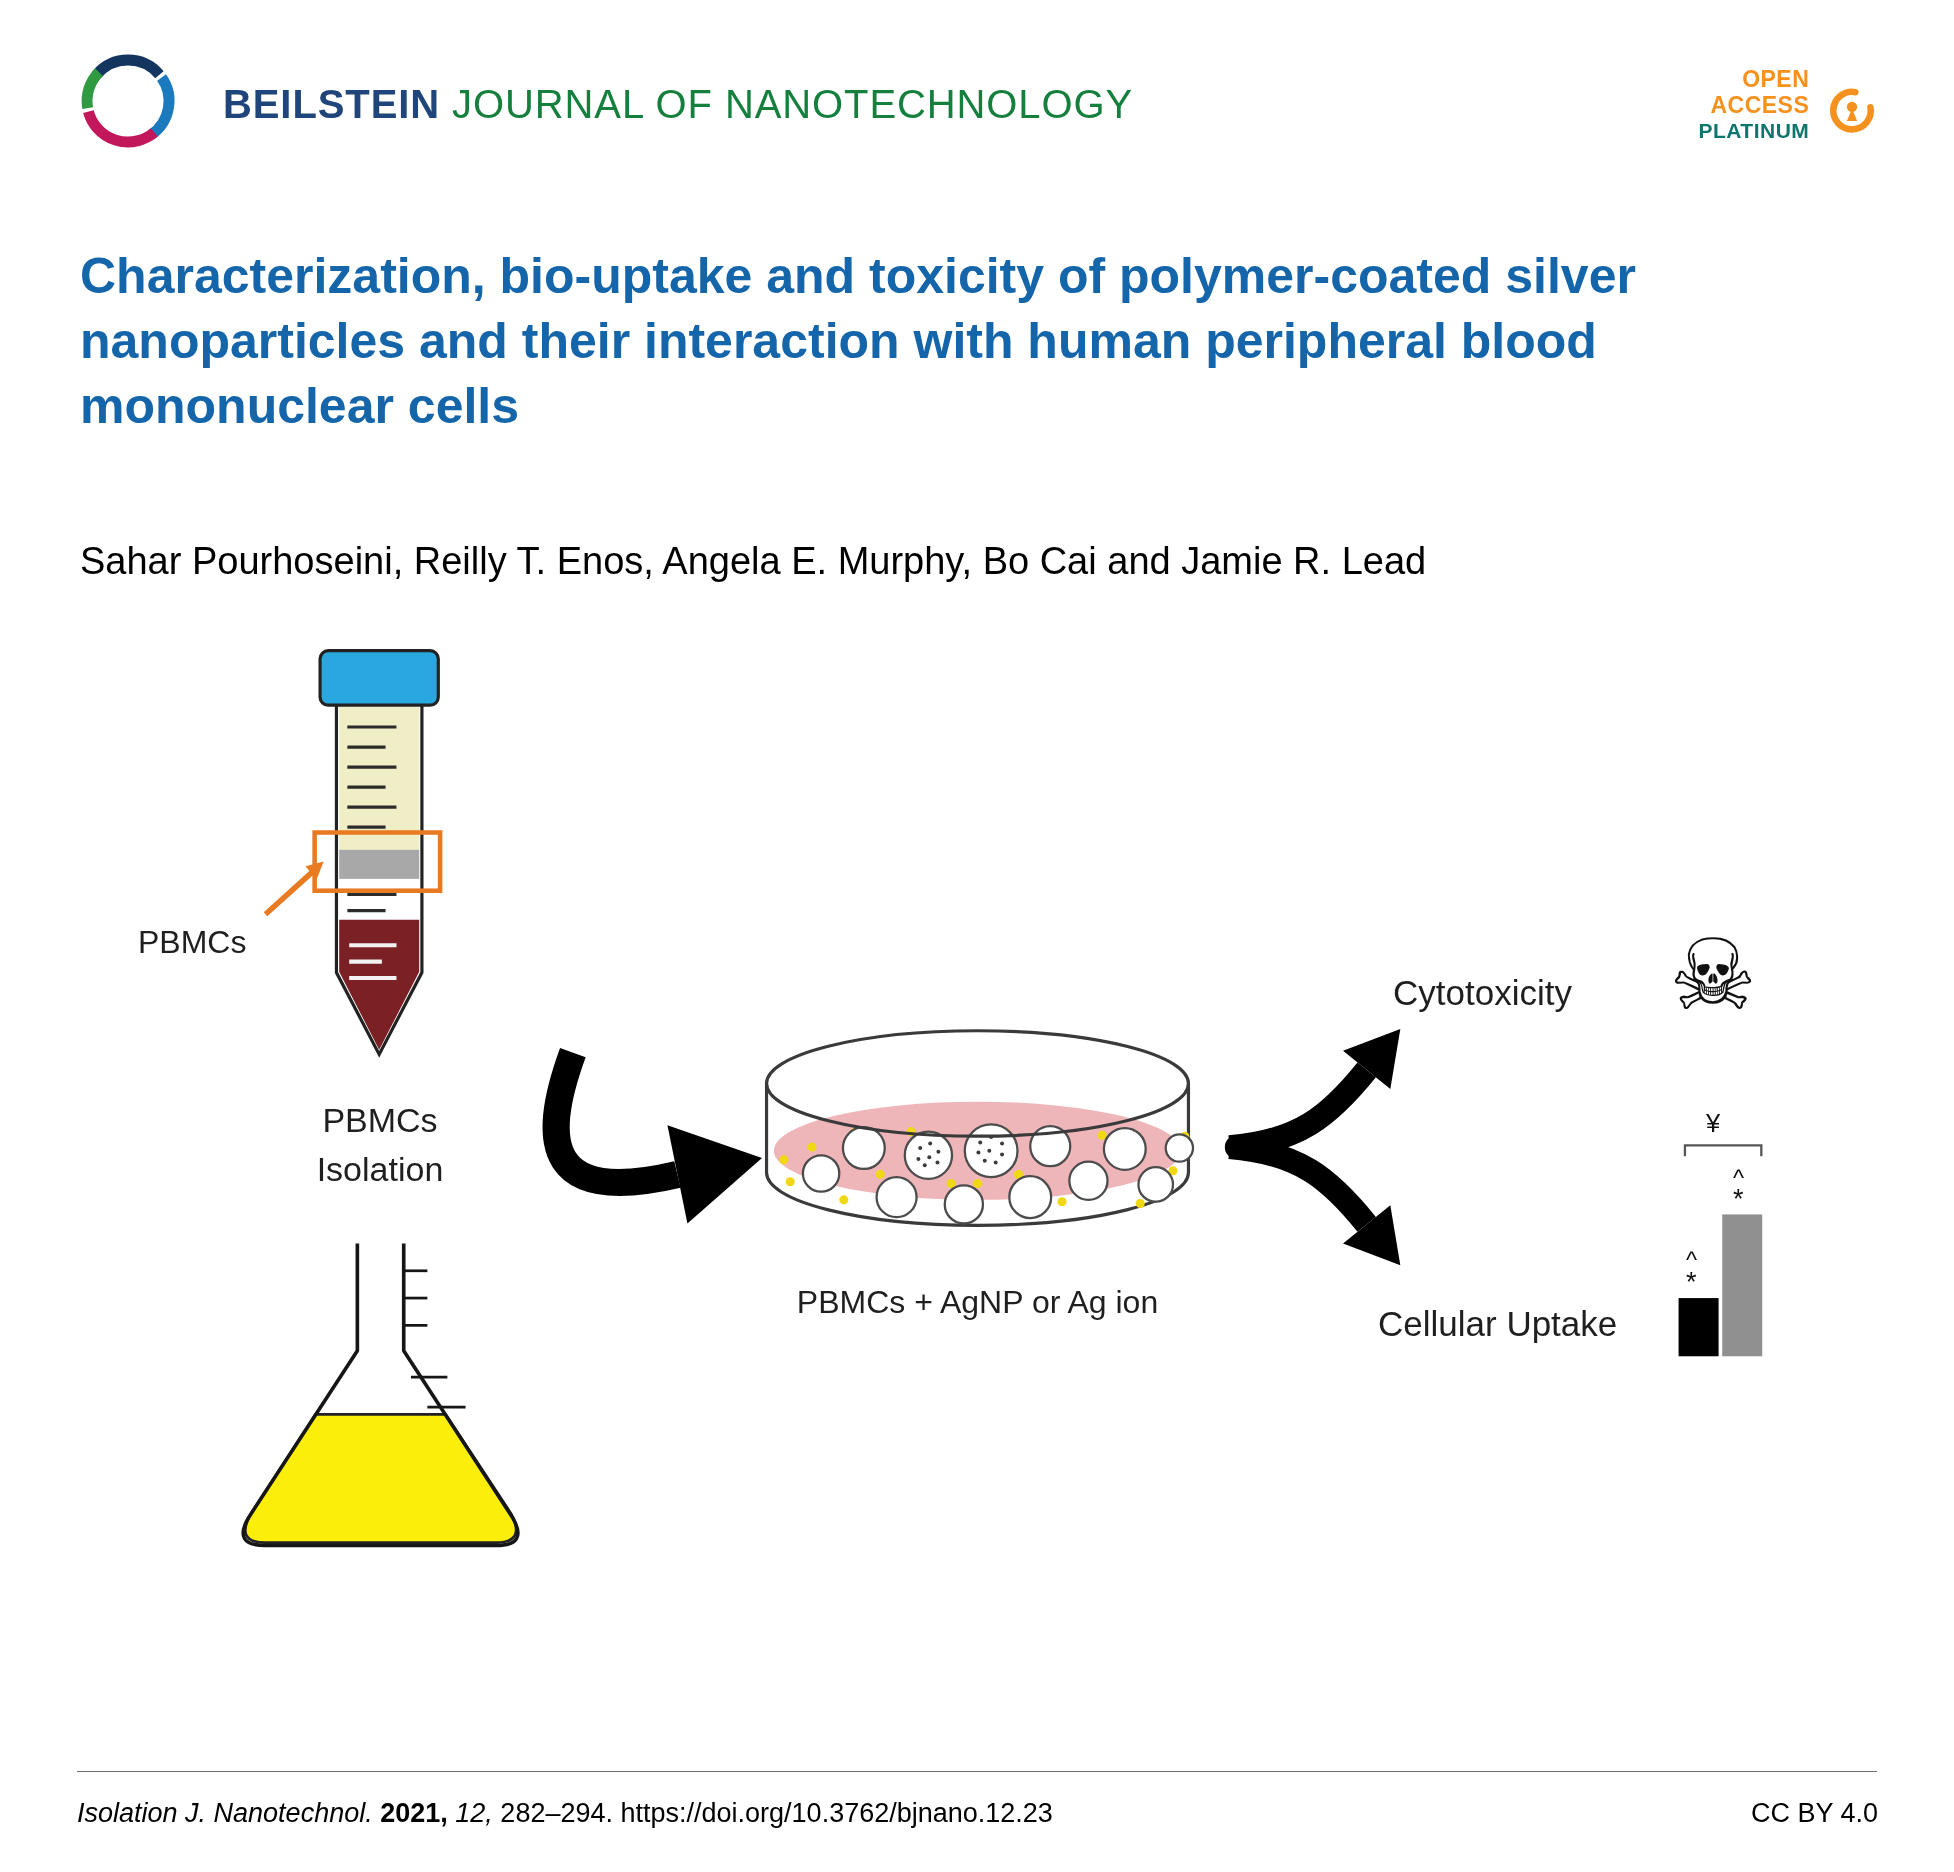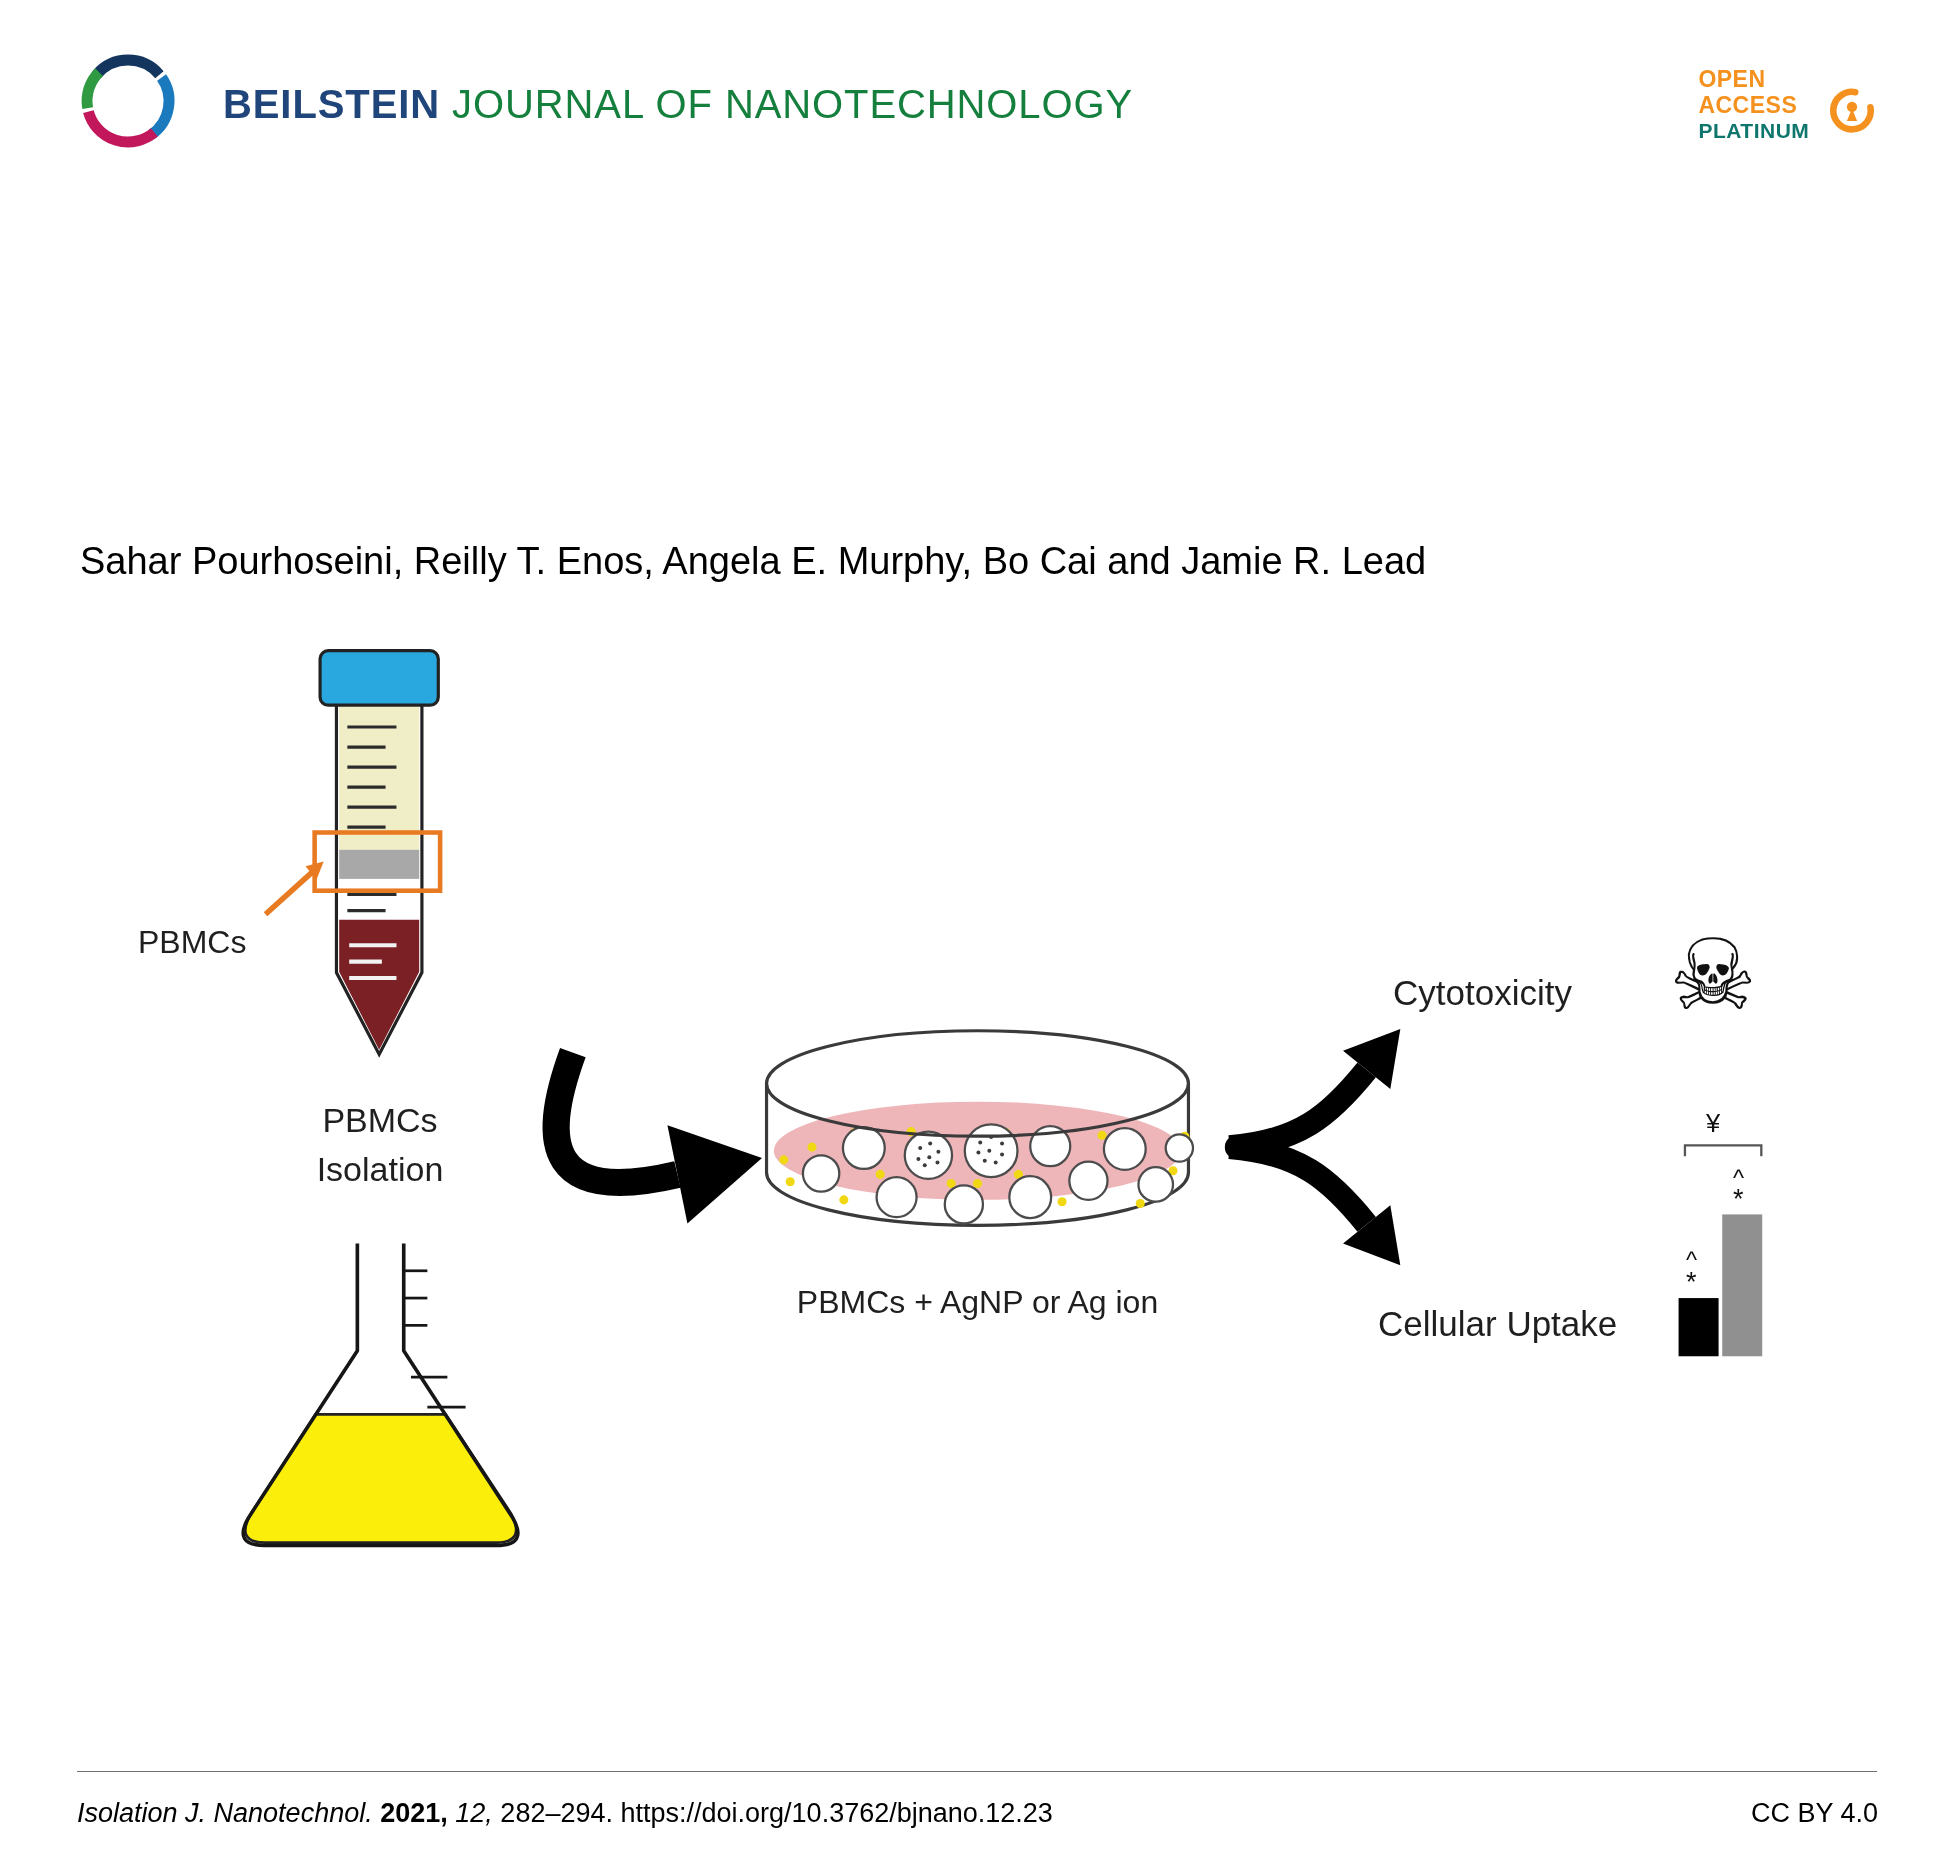--- a/index.html
+++ b/index.html
@@ -3,21 +3,21 @@
 <meta charset="utf-8">
 <style>
   html,body{margin:0;padding:0;background:#fff}
   body{font-family:"Liberation Sans","DejaVu Sans",sans-serif}
   .page{position:relative;width:1955px;height:1873px;background:#ffffff;overflow:hidden}
   .abs{position:absolute}
   .journal-name{font-size:40px;color:#20457a;letter-spacing:0.9px;white-space:nowrap}
   .journal-name b{font-weight:700}
   .journal-name .light{font-weight:400;color:#15803d}
   .badge{display:flex;align-items:center;gap:12.7px}
-  .badge-text{line-height:1.12}
+  .badge-text{text-align:right;line-height:1.12}
   .badge-open,.badge-access{color:#f5911e;font-weight:700;font-size:23px;letter-spacing:0.5px}
   .badge-platinum{color:#0f766e;font-weight:700;font-size:21px;letter-spacing:0.5px}
   h1.title{margin:0;font-size:50px;font-weight:700;color:#1565ab;line-height:1.3;width:1732px}
   .authors{font-size:38px;color:#000}
   .fig-label{color:#1f1f1f}
   .center{text-align:center}
   .preline{white-space:pre-line}
   .skull{font-family:"DejaVu Sans",sans-serif;font-size:98px;line-height:1;color:#111}
   .marker{color:#111;line-height:1}
   .footer-rule{border-top:1.8px solid #6f6f6f;width:1800px;height:0}
@@ -51,20 +51,21 @@
       <div class="badge-access">ACCESS</div>
       <div class="badge-platinum">PLATINUM</div>
     </div>
     <svg width="60" height="64" viewBox="0 0 64 64">
       <path d="M 35.5 18.3 A 20 20 0 1 0 51.7 34.5" fill="none" stroke="#f5911e" stroke-width="7" stroke-linecap="round"></path>
       <circle cx="32" cy="34" r="5.5" fill="#f5911e"></circle>
       <path d="M 32 36 L 26.5 49 L 37.5 49 Z" fill="#f5911e"></path>
     </svg>
   </div>
 
+  <h1 class="abs title" style="left:80px;top:244px">Characterization, bio-uptake and toxicity of polymer-coated silver nanoparticles and their interaction with human peripheral blood mononuclear cells</h1>
   <div class="abs authors" style="left:80px;top:540px">Sahar Pourhoseini, Reilly T. Enos, Angela E. Murphy, Bo Cai and Jamie R. Lead</div>
 
   <svg class="abs" style="left:0;top:627px" width="1955" height="1123" viewBox="0 690 2150 1235">
 
     <g>
       <path d="M 370 775 L 370 1070 L 417 1160 L 464 1070 L 464 775 Z" fill="#ffffff" stroke="none"></path>
       <rect x="373" y="778" width="88" height="157" fill="#f0eec6"></rect>
       <rect x="373" y="935" width="88" height="32" fill="#a8a8a8"></rect>
       <path d="M 373 1012 L 373 1069 L 417 1155 L 461 1069 L 461 1012 Z" fill="#7b2125"></path>
       <g stroke="#2b2b2b" stroke-width="3.5">

